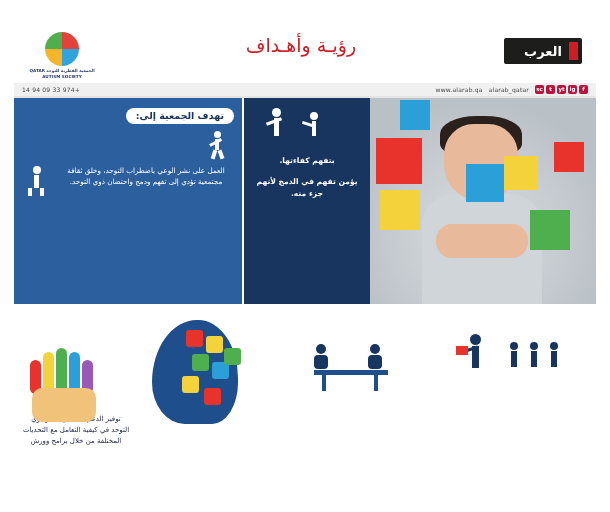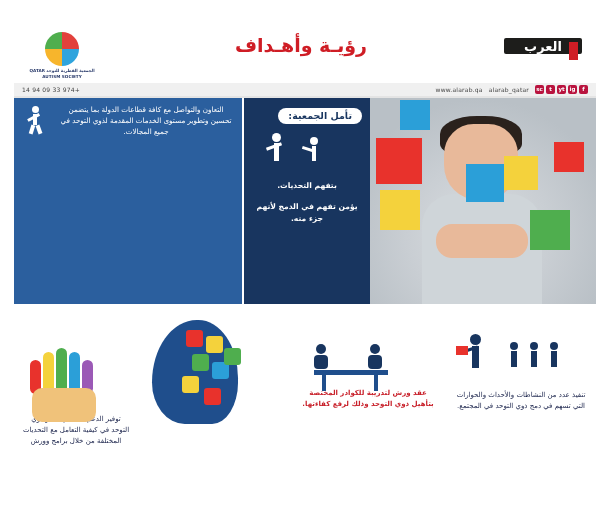--- a/index.html
+++ b/index.html
@@ -34,21 +34,21 @@
     position: relative;
     height: 70px;
     background: #ffffff;
     border-bottom: 2px solid #e4e4e4;
   }
   .logo-alarab {
     position: absolute;
     right: 14px;
     top: 12px;
     width: 78px;
-    height: 16px;
+    height: 26px;
     background: #1d1d1b;
     border-radius: 2px;
     display: flex;
     align-items: center;
     justify-content: center;
   }
   .logo-alarab .lg-txt {
     color: #ffffff;
     font-size: 13px;
     font-weight: bold;
@@ -72,21 +72,21 @@
   .title-main {
     color: #19224a;
     font-size: 21px;
     font-weight: bold;
     letter-spacing: 0.5px;
     line-height: 1.15;
   }
   .title-sub {
     color: #cf1d25;
     font-size: 19px;
-    font-weight: bold;
+    font-weight: normal;
     margin-top: 2px;
   }
   .logo-qas {
     position: absolute;
     left: 10px;
     top: 6px;
     width: 76px;
     text-align: center;
   }
   .qas-mark {
@@ -473,47 +473,55 @@
           <div class="pz pz2 yellow"></div>
           <div class="pz pz3 blue"></div>
           <div class="pz pz4 yellow"></div>
           <div class="pz pz5 green"></div>
           <div class="pz pz6 red"></div>
           <div class="pz pz7 blue"></div>
         </div>
       </div>
 
       <div class="panel-hopes">
-        <div class="panel-title">تأمل الجمعية:</div>
         <div style="position:relative;height:44px;">
           <div class="fig head" style="left:20px;top:4px;width:9px;height:9px;"></div>
           <div class="fig" style="left:22px;top:14px;width:5px;height:18px;"></div>
           <div class="fig" style="left:14px;top:16px;width:16px;height:3px;transform:rotate(-20deg);"></div>
           <div class="fig head" style="left:58px;top:8px;width:8px;height:8px;"></div>
           <div class="fig" style="left:60px;top:17px;width:4px;height:15px;"></div>
           <div class="fig" style="left:50px;top:19px;width:14px;height:3px;transform:rotate(18deg);"></div>
         </div>
-        <div class="hope-text">بتفهم التحديات.</div>
+        <div class="hope-text">بتفهم كفاءتها.</div>
         <div class="hope-text">يؤمن تفهم في الدمج لأنهم جزء منه.</div>
       </div>
 
       <div class="panel-goals">
+        <div class="panel-title">تهدف الجمعية إلى:</div>
 
 
         <div class="goal-row">
-          <div class="goal-text">التعاون والتواصل مع كافة قطاعات الدولة بما يتضمن تحسين وتطوير مستوى الخدمات المقدمة لذوي التوحد في جميع المجالات.</div>
           <div class="goal-icon">
             <div class="fig head" style="left:10px;top:2px;width:7px;height:7px;"></div>
             <div class="fig" style="left:11px;top:10px;width:4px;height:11px;"></div>
             <div class="fig" style="left:5px;top:12px;width:13px;height:2.5px;transform:rotate(-28deg);"></div>
             <div class="fig" style="left:8px;top:21px;width:4px;height:9px;transform:rotate(18deg);"></div>
             <div class="fig" style="left:15px;top:21px;width:4px;height:9px;transform:rotate(-20deg);"></div>
           </div>
         </div>
 
+        <div class="goal-row">
+          <div class="goal-text">العمل على نشر الوعي باضطراب التوحد، وخلق ثقافة مجتمعية تؤدي إلى تفهم ودمج واحتضان ذوي التوحد.</div>
+          <div class="goal-icon">
+            <div class="fig head" style="left:11px;top:1px;width:8px;height:8px;"></div>
+            <div class="fig" style="left:12px;top:10px;width:5px;height:13px;"></div>
+            <div class="fig" style="left:6px;top:23px;width:4px;height:8px;"></div>
+            <div class="fig" style="left:18px;top:23px;width:4px;height:8px;"></div>
+          </div>
+        </div>
       </div>
 
       <div class="strip">
 
         <div class="strat-header">
           <span class="strat-badge">استراتيجيتها:</span>
         </div>
 
         <div class="cell cell-1">
           <div class="cell-icon-row">
@@ -521,36 +529,34 @@
             <div class="fig dark" style="left:18px;top:14px;width:7px;height:22px;"></div>
             <div class="fig dark" style="left:8px;top:16px;width:16px;height:3px;transform:rotate(-18deg);"></div>
             <div class="fig" style="left:2px;top:14px;width:12px;height:9px;background:#e8322c;"></div>
             <div class="fig dark head" style="left:56px;top:10px;width:8px;height:8px;"></div>
             <div class="fig dark" style="left:57px;top:19px;width:6px;height:16px;"></div>
             <div class="fig dark head" style="left:76px;top:10px;width:8px;height:8px;"></div>
             <div class="fig dark" style="left:77px;top:19px;width:6px;height:16px;"></div>
             <div class="fig dark head" style="left:96px;top:10px;width:8px;height:8px;"></div>
             <div class="fig dark" style="left:97px;top:19px;width:6px;height:16px;"></div>
           </div>
-          <div class="cell-text">تنفيذ عدد من النشاطات والأحداث والحوارات التي تسهم في دمج ذوي التوحد في المجتمع.</div>
         </div>
 
         <div class="cell cell-2">
           <div class="cell-icon-row">
             <div class="desk">
               <div class="fig dark head" style="left:8px;top:2px;width:10px;height:10px;"></div>
               <div class="fig dark" style="left:6px;top:13px;width:14px;height:14px;border-radius:4px;"></div>
               <div class="fig dark head" style="left:62px;top:2px;width:10px;height:10px;"></div>
               <div class="fig dark" style="left:60px;top:13px;width:14px;height:14px;border-radius:4px;"></div>
               <div class="desk-top"></div>
               <div class="desk-leg" style="left:14px;"></div>
               <div class="desk-leg" style="left:66px;"></div>
             </div>
           </div>
-          <div class="cell-text red">عقد ورش لتدريبة للكوادر المختصة بتأهيل ذوي التوحد وذلك لرفع كفاءتها.</div>
         </div>
 
         <div class="cell cell-3">
           <div class="silhouette">
             <div class="sil-head"></div>
             <div class="sil-pz" style="left:40px;top:16px;background:#e8322c;"></div>
             <div class="sil-pz" style="left:60px;top:22px;background:#f4d23c;"></div>
             <div class="sil-pz" style="left:46px;top:40px;background:#4fae4e;"></div>
             <div class="sil-pz" style="left:66px;top:48px;background:#2b9fd8;"></div>
             <div class="sil-pz" style="left:36px;top:62px;background:#f4d23c;"></div>

